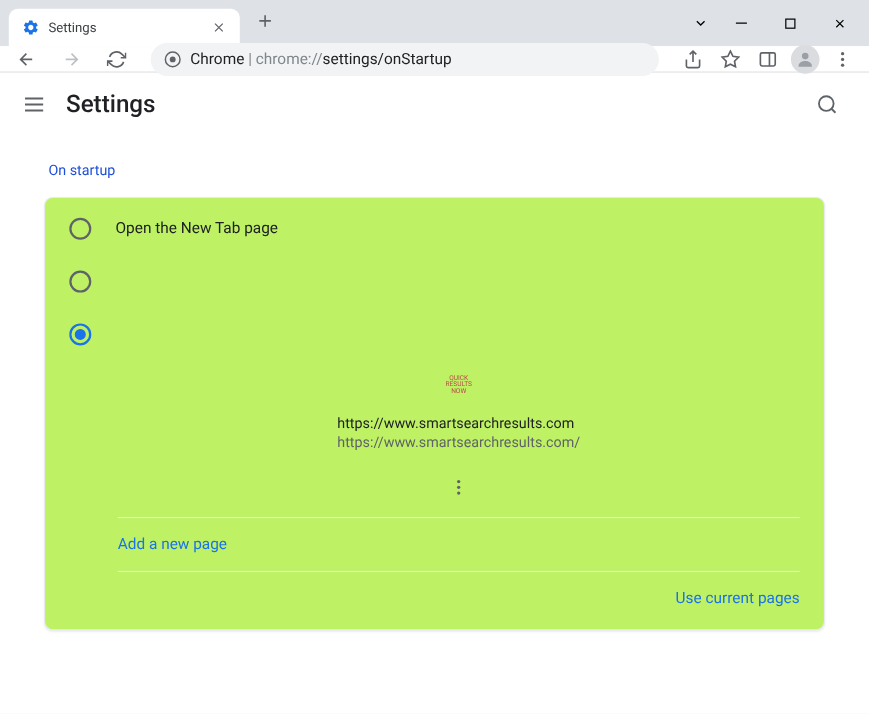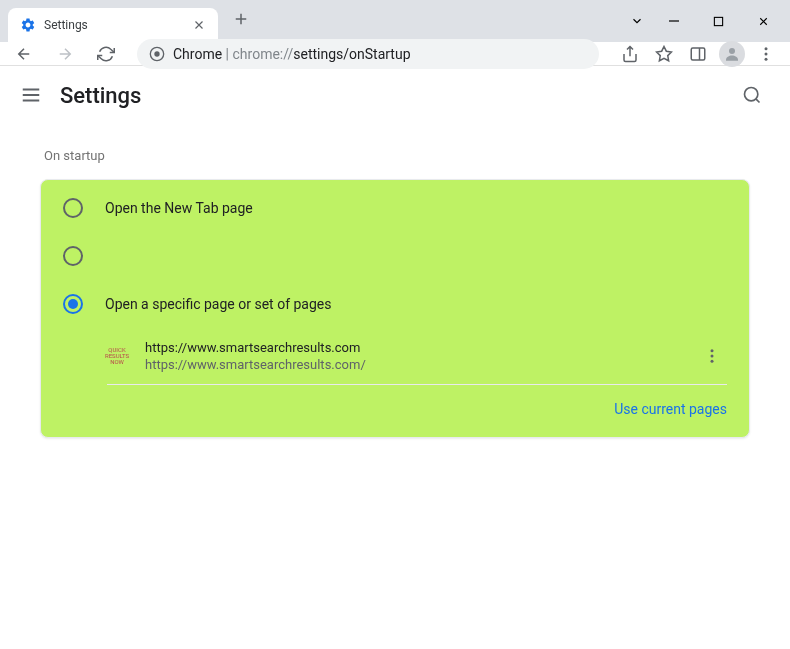--- a/index.html
+++ b/index.html
@@ -91,21 +91,21 @@
       height: 58px;
       display: flex;
       align-items: center;
       padding: 0 20px;
       gap: 18px;
     }
     .hamburger { cursor: pointer; color: #5f6368; }
     .page-title { font-size: 22px; color: #202124; font-weight: 500; }
     .search-btn { margin-left: auto; cursor: pointer; color: #5f6368; padding: 8px;}
     
-    .section-label { font-size: 13px; color: #737373; padding: 24px 0 16px 44px; }
+    .section-label { font-size: 13px; color: #1d4ed8; padding: 24px 0 16px 44px; }
     
     .card {
       margin: 0 40px;
       border: 1px solid #e8eaed;
       border-radius: 8px;
       box-shadow: 0 1px 2px rgba(60,64,67,0.1);
       background: #bef264;
       padding: 4px 0;
     }
     .radio-row {
@@ -136,20 +136,21 @@
       border-radius: 50%;
     }
     
     .pages-block { margin-left: 66px; margin-right: 22px; }
     .page-entry {
       display: flex;
       align-items: center;
       padding: 12px 0;
       gap: 18px;
       border-bottom: 1px solid #e8eaed;
+      flex-direction: column;
     }
     .favicon {
       width: 20px;
       height: 20px;
       display: flex;
       align-items: center;
       justify-content: center;
       font-size: 6px;
       line-height: 1;
       color: #b84a4a;
@@ -300,34 +301,34 @@
   <div class="card">
     <div class="radio-row">
       <div class="radio"></div>
       <span>Open the New Tab page</span>
     </div>
     <div class="radio-row">
       <div class="radio"></div>
     </div>
     <div class="radio-row">
       <div class="radio selected"></div>
-      <span>Open a specific page or set of pages</span>
     </div>
 
     <div class="pages-block">
       <div class="page-entry">
         <div class="favicon">QUICK RESULTS NOW</div>
         <div class="page-info">
           <div class="ptitle">https://www.smartsearchresults.com</div>
           <div class="purl">https://www.smartsearchresults.com/</div>
         </div>
         <div class="more-btn">
           <svg width="18" height="18" viewBox="0 0 24 24" fill="#5f6368">
               <circle cx="12" cy="5" r="2"></circle>
               <circle cx="12" cy="12" r="2"></circle>
               <circle cx="12" cy="19" r="2"></circle>
             </svg>
         </div>
       </div>
+      <div class="link-row">Add a new page</div>
       <div class="link-row">Use current pages</div>
     </div>
   </div>
 </div>
 
 </body></html>

